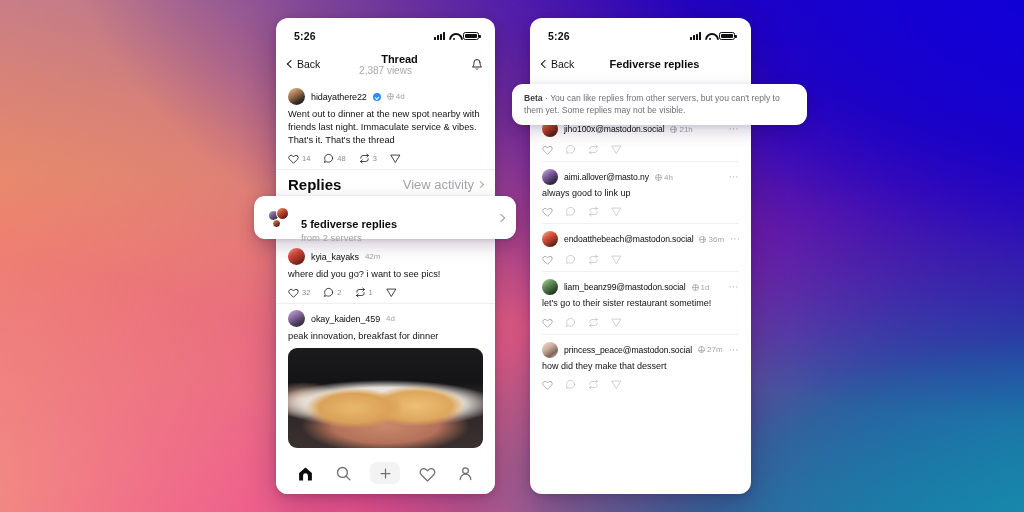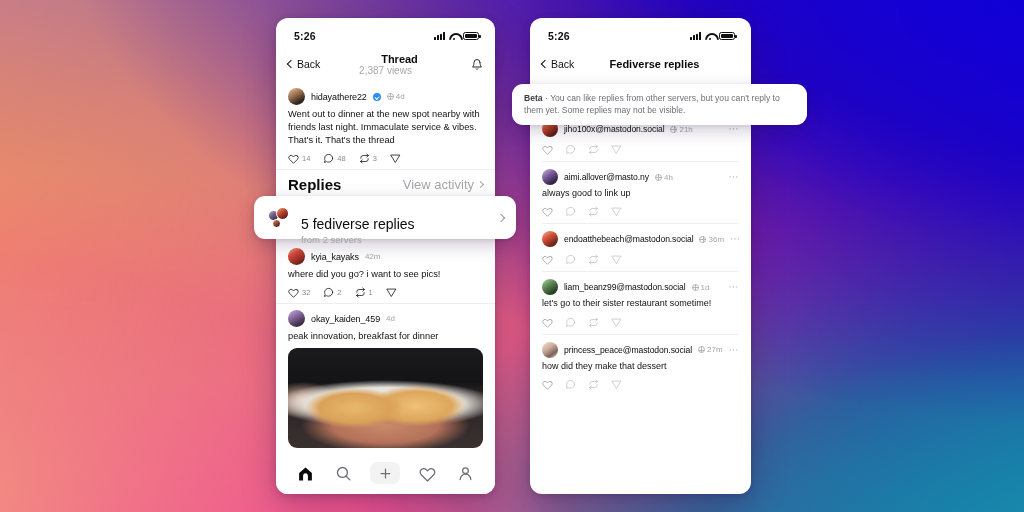--- a/index.html
+++ b/index.html
@@ -105,21 +105,21 @@
     position: absolute; left: 254px; top: 196px; width: 262px; height: 43px;
     background: #fff; border-radius: 11px;
     box-shadow: 0 6px 18px rgba(40,0,60,0.22), 0 1px 4px rgba(40,0,60,0.12);
     display: flex; align-items: center; padding: 0 12px 0 14px; gap: 9px;
   }
   .stack { position: relative; width: 24px; height: 26px; flex: 0 0 auto; }
   .stack .a { position: absolute; border-radius: 50%; border: 1.2px solid #fff; background-size: cover; background-position:center; }
   .stack .a1 { width: 11px; height: 11px; left: 0px; top: 5px; }
   .stack .a2 { width: 13px; height: 13px; left: 8px; top: 2px; }
   .stack .a3 { width: 9px; height: 9px; left: 4px; top: 14px; }
-  .fedi-title { font-size: 14px; font-weight: 400; color: #0b0b0b; margin-top: 25px; }
+  .fedi-title { font-size: 11px; font-weight: 700; color: #0b0b0b; margin-top: 25px; }
   .fedi-sub { font-size: 9.5px; color: #a2a2a8; margin-top: 2px; }
   .fedi-chev { margin-left: auto; width:6px;height:6px;border-right:1.4px solid #9a9aa0;border-top:1.4px solid #9a9aa0;transform:rotate(45deg); }
 
   
   .attach { margin-top: 5px; border-radius: 9px; overflow: hidden; height: 100px; position: relative; }
   .attach .ph { position: absolute; inset: 0; }
 
   
   .composer {
     position: absolute; left: 8px; right: 8px; bottom: 44px; height: 22px;

